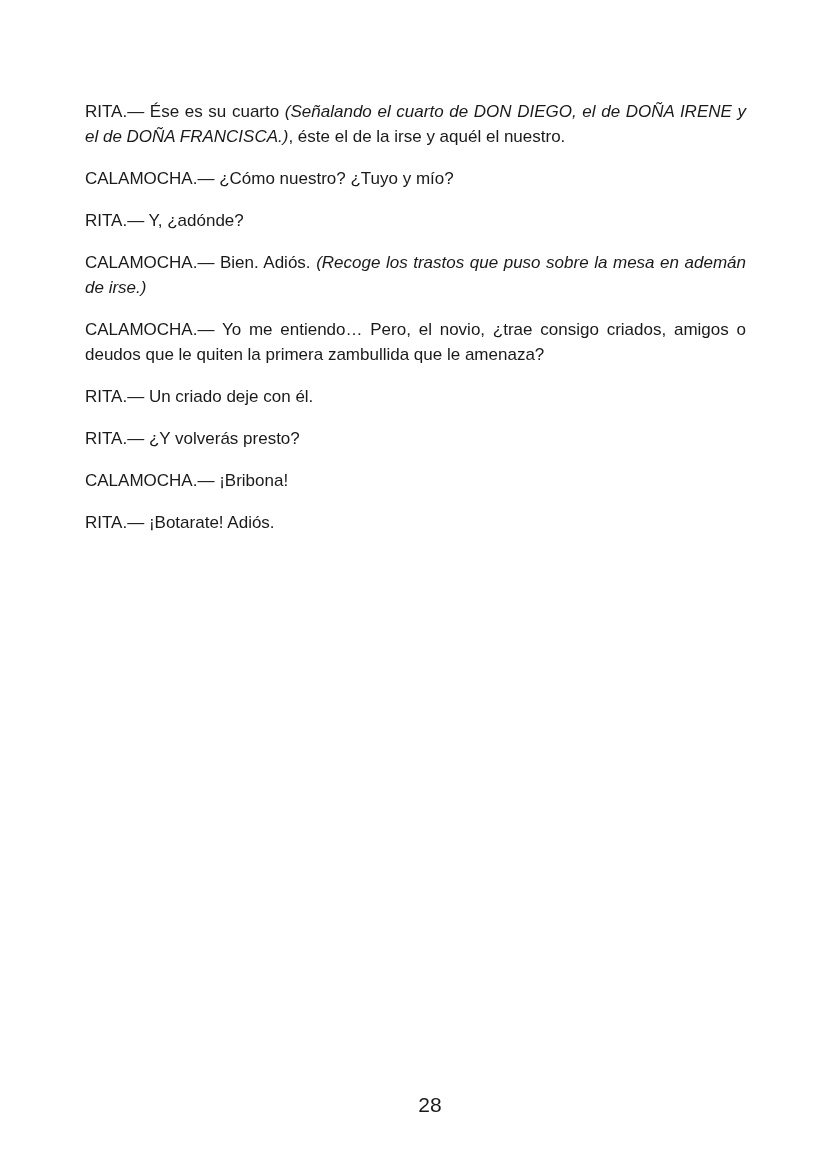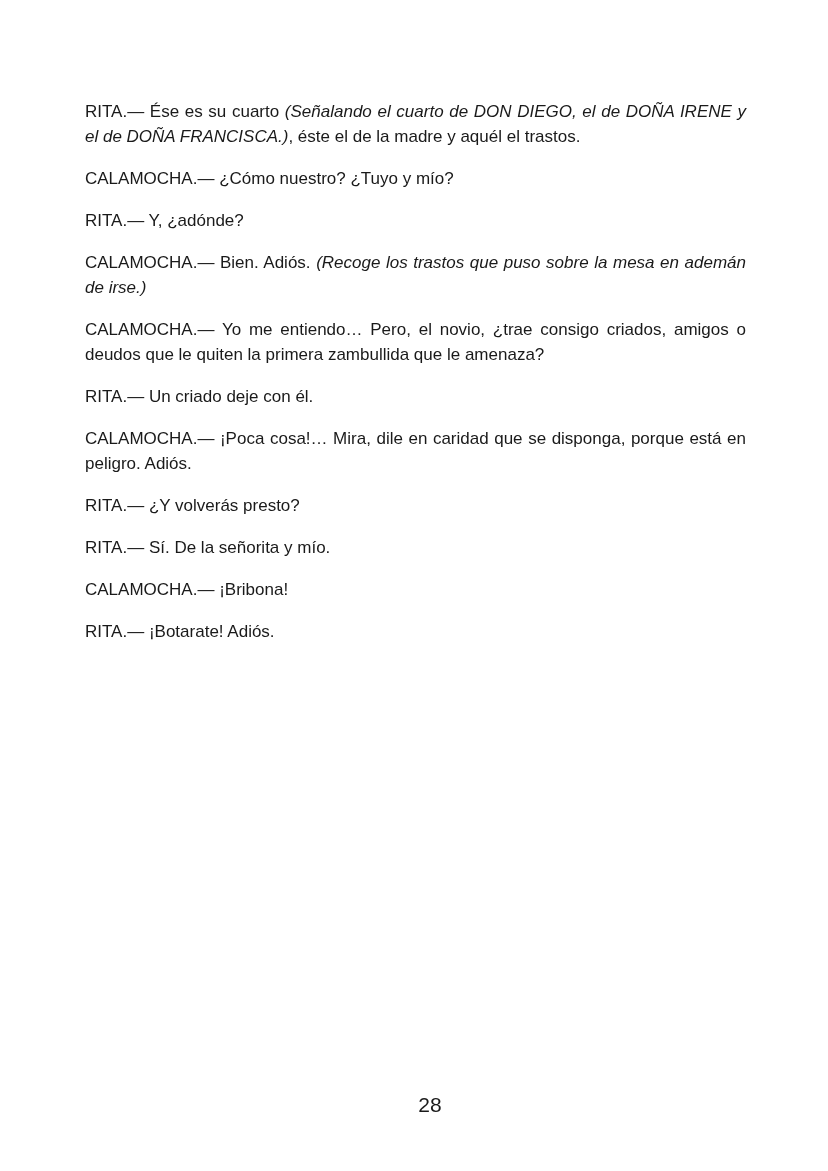--- a/index.html
+++ b/index.html
@@ -39,26 +39,24 @@
     text-align: center;
     font-size: 21px;
     line-height: 25px;
   }
 </style>
 </head>
 <body>
 
 <div class="page">
   <div class="text-block">
-      <p class="para"><span>RITA.— Ése es su cuarto </span><span class="italic">(Señalando el cuarto de DON DIEGO, el de DOÑA IRENE y el de DOÑA FRANCISCA.)</span><span>, éste el de la madre y aquél el trastos.</span></p>
+      <p class="para"><span>RITA.— Ése es su cuarto </span><span class="italic">(Señalando el cuarto de DON DIEGO, el de DOÑA IRENE y el de DOÑA FRANCISCA.)</span><span>, éste el de la irse y aquél el nuestro.</span></p>
       <p class="para"><span>CALAMOCHA.— ¿Cómo nuestro? ¿Tuyo y mío?</span></p>
       <p class="para"><span>RITA.— Y, ¿adónde?</span></p>
       <p class="para"><span>CALAMOCHA.— Bien. Adiós. </span><span class="italic">(Recoge los trastos que puso sobre la mesa en ademán de irse.)</span></p>
       <p class="para"><span>CALAMOCHA.— Yo me entiendo… Pero, el novio, ¿trae consigo criados, amigos o deudos que le quiten la primera zambullida que le amenaza?</span></p>
       <p class="para"><span>RITA.— Un criado deje con él.</span></p>
-      <p class="para"><span>CALAMOCHA.— ¡Poca cosa!… Mira, dile en caridad que se disponga, porque está en peligro. Adiós.</span></p>
       <p class="para"><span>RITA.— ¿Y volverás presto?</span></p>
-      <p class="para"><span>RITA.— Sí. De la señorita y mío.</span></p>
       <p class="para"><span>CALAMOCHA.— ¡Bribona!</span></p>
       <p class="para"><span>RITA.— ¡Botarate! Adiós.</span></p>
     </div>
   <div class="page-number">28</div>
 </div>
 
 </body></html>

